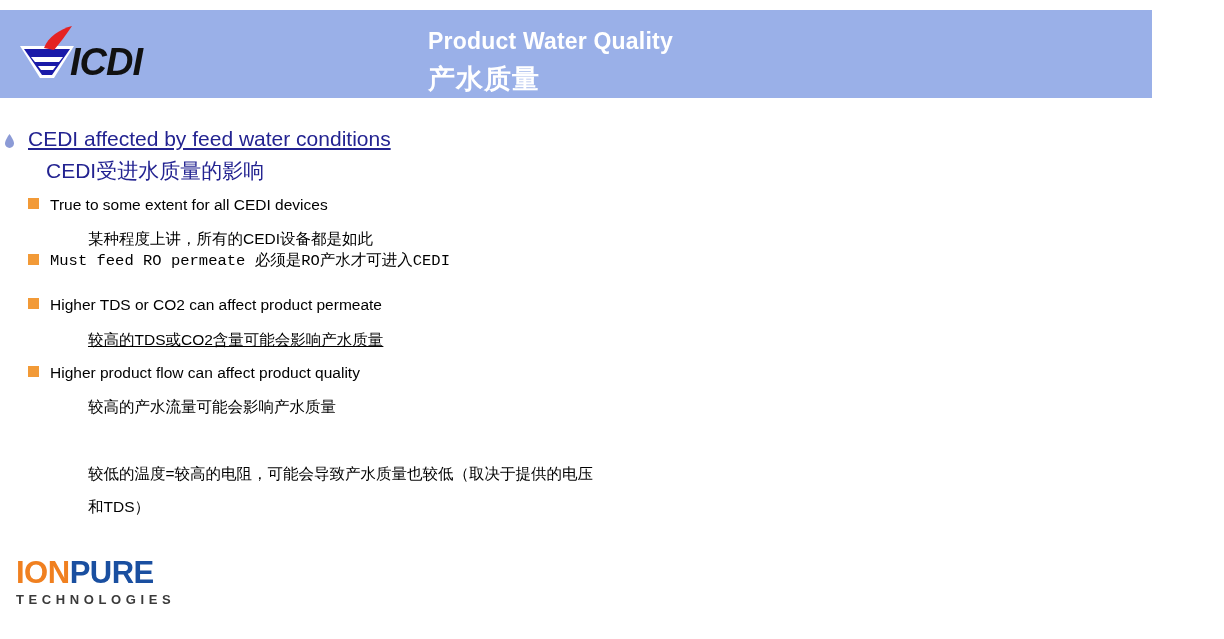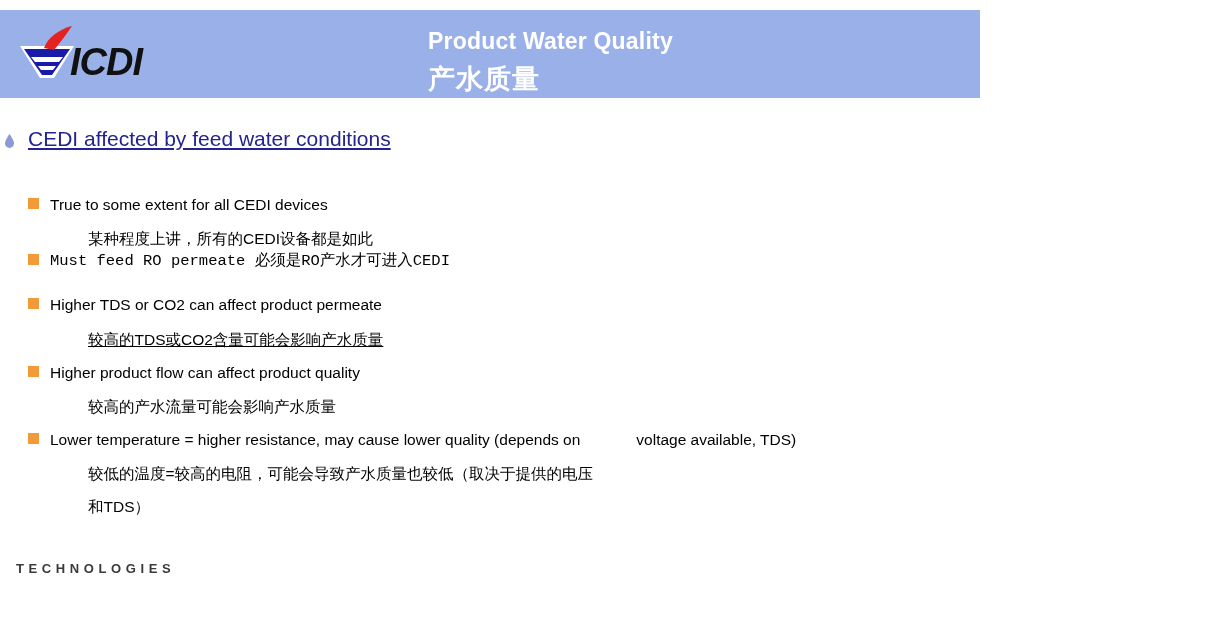--- a/index.html
+++ b/index.html
@@ -13,21 +13,21 @@
     font-family: "Liberation Sans", sans-serif;
     overflow: hidden;
     position: relative;
   }
 
   
   .header-banner {
     position: absolute;
     left: 0;
     top: 10px;
-    width: 980px;
+    width: 1152px;
     height: 88px;
     background: #9AB0E8;
   }
 
   
   .icdi-logo {
     position: absolute;
     left: 14px;
     top: 14px;
     width: 180px;
@@ -183,43 +183,42 @@
 <div class="content">
 
   <div class="row lvl1">
     <span class="drop-icon">
       <svg width="11" height="15" viewBox="0 0 11 15" xmlns="http://www.w3.org/2000/svg">
         <path d="M5.5 0 C5.5 0 1 6 1 9.4 A4.5 4.5 0 0 0 10 9.4 C10 6 5.5 0 5.5 0 Z" fill="#8C9BD6"></path>
       </svg>
     </span><span class="lvl1-label">CEDI affected by feed water conditions</span>
   </div>
 
+  <div class="row lvl1-zh">CEDI受进水质量的影响</div>
 
   <div class="row lvl2" style="top:97px;">
     <span class="sq-icon"></span><span class="lvl2-label">True to some extent for all CEDI devices</span>
   </div>
   <div class="row lvl3" style="top:131px;">某种程度上讲，所有的CEDI设备都是如此</div>
 
   <div class="row lvl2" style="top:152px;font-family:Liberation Mono, monospace;">
     <span class="sq-icon"></span><span class="lvl2-label">Must feed RO permeate 必须是RO产水才可进入CEDI</span>
   </div>
 
   <div class="row lvl2" style="top:197px;">
     <span class="sq-icon"></span><span class="lvl2-label">Higher TDS or CO2 can affect product permeate</span>
   </div>
   <div class="row lvl3" style="top:232px;text-decoration:underline;">较高的TDS或CO2含量可能会影响产水质量</div>
 
   <div class="row lvl2" style="top:265px;">
     <span class="sq-icon"></span><span class="lvl2-label">Higher product flow can affect product quality</span>
   </div>
   <div class="row lvl3" style="top:299px;">较高的产水流量可能会影响产水质量</div>
 
-  <div class="row lvl2" style="top:332px;">
-    <span class="sq-icon"></span><span class="lvl2-label">Lower temperature = higher resistance, may cause lower quality (depends on</span><span class="gap-space"></span><span class="lvl2-label">voltage available, TDS)</span>
-  </div>
   <div class="row lvl3" style="top:366px;">较低的温度=较高的电阻，可能会导致产水质量也较低（取决于提供的电压</div>
   <div class="row lvl3" style="top:399px;">和TDS）</div>
 
 </div>
 
 <div class="ionpure-logo">
+  <div class="ionpure-word"><span class="ip-ion">ION</span><span class="ip-pure">PURE</span></div>
   <div class="ionpure-sub">TECHNOLOGIES</div>
 </div>
 
 </body></html>

